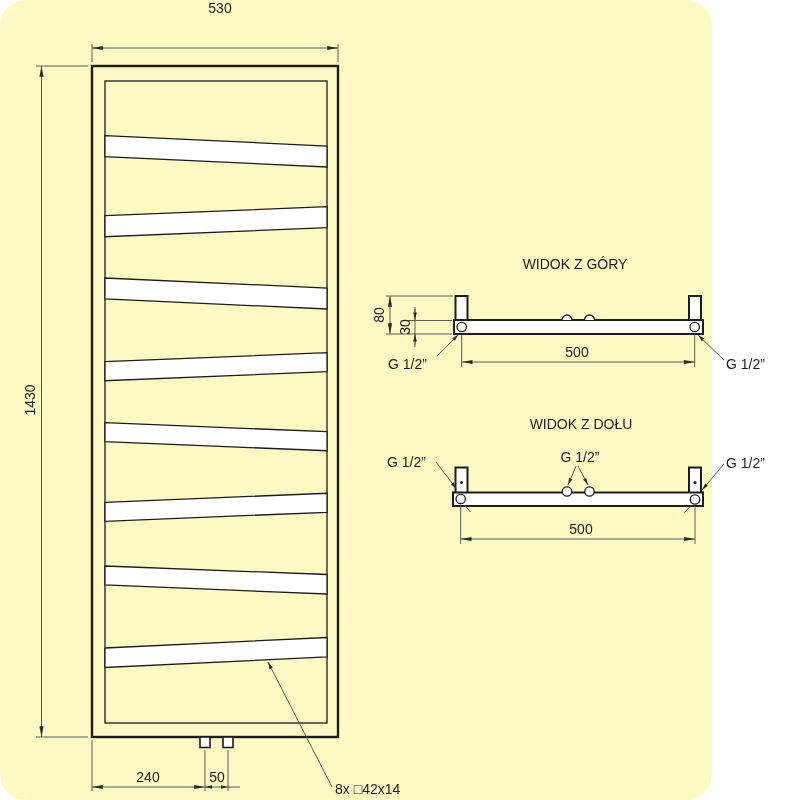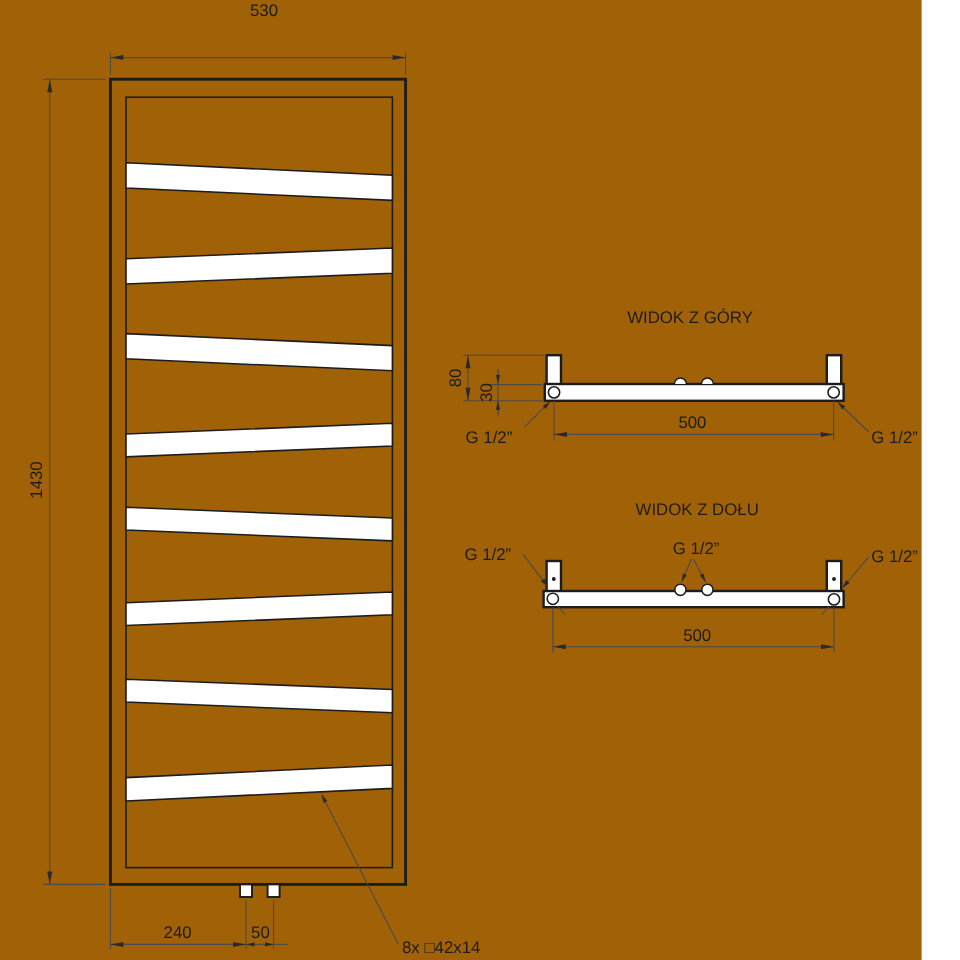--- a/index.html
+++ b/index.html
@@ -1,18 +1,19 @@
 <!DOCTYPE html>
 <html><head>
 <meta charset="utf-8">
 <style>
   html, body { margin: 0; padding: 0; background: #ffffff; }
   .canvas {
-    width: 768px; height: 800px; position: relative; background: #a16207;
+    width: 712px; height: 800px; position: relative; background: #fef9c3;
     font-family: "Liberation Sans", sans-serif;
+    border-radius: 26px;
   }
   svg text {
     font-family: "Liberation Sans", sans-serif;
     font-size: 14px;
     fill: #1c1c1c;
   }
   .obj  { stroke: #1c1c1c; fill: none; }
   .w24  { stroke-width: 2.4; }
   .w20  { stroke-width: 2.0; }
   .w16  { stroke-width: 1.6; }

